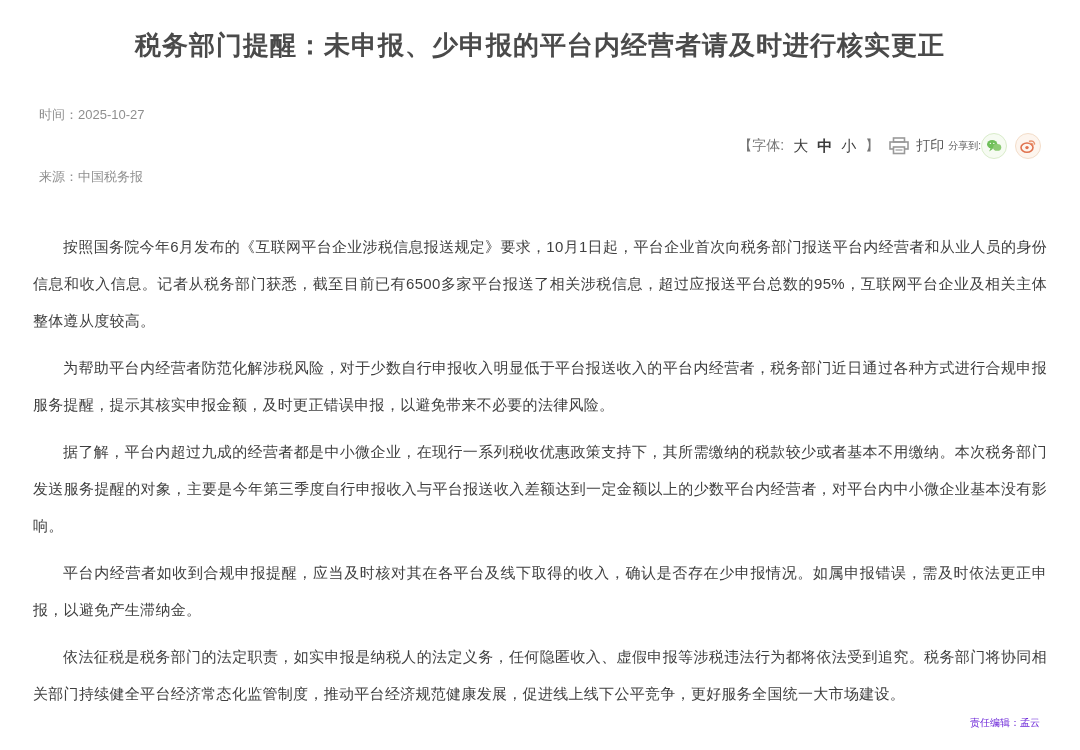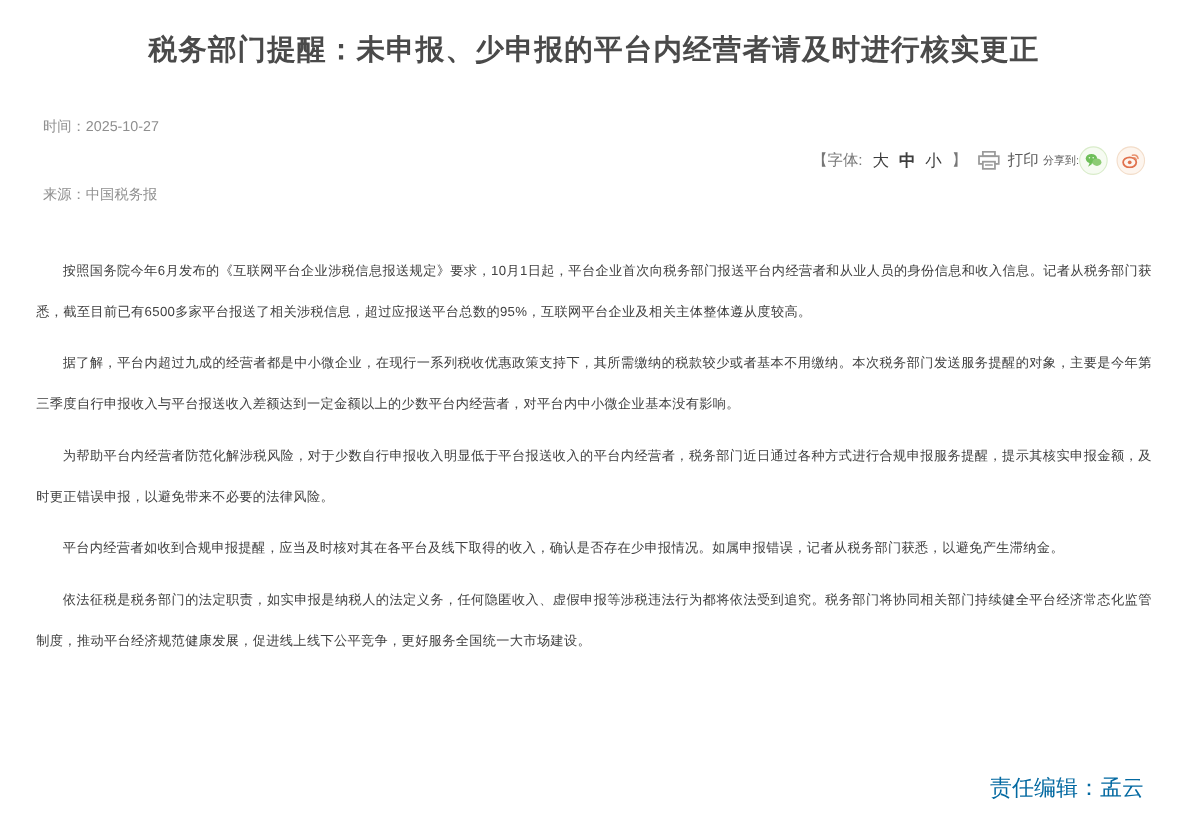--- a/index.html
+++ b/index.html
@@ -44,35 +44,35 @@
   .share-circle {
     width: 26px; height: 26px; border-radius: 50%;
     display: inline-flex; align-items: center; justify-content: center;
     cursor: pointer;
   }
   .share-circle.wechat { background: #f6fbf2; border: 1px solid #d9ecca; }
   .share-circle.weibo  { background: #fdf5ee; border: 1px solid #f3ddc9; }
 
   .content { margin-top: 42px; }
   .content p {
-    font-size: 12px;
+    font-size: 15px;
     line-height: 37px;
     text-align: justify;
     text-indent: 2em;
     color: #404040;
     margin-bottom: 10px;
     letter-spacing: 0.3px;
   }
 
   .editor-row {
     position: absolute;
     right: 40px;
     bottom: 20px;
-    font-size: 20px;
-    color: #0369a1;
+    font-size: 10px;
+    color: #6d28d9;
   }
 
   .icon-svg { display: block; }
 </style>
 </head>
 <body>
 
 <div class="page">
 
   <h1 class="article-title">税务部门提醒：未申报、少申报的平台内经营者请及时进行核实更正</h1>
@@ -127,23 +127,23 @@
               <path d="M10.2 4.4 Q12.6 4 13 6.2" fill="none" stroke="#e8926f" stroke-width="1.2" stroke-linecap="round"></path>
             </svg>
           </span>
         </span>
       </span>
     </div>
   </div>
 
   <div class="content">
     <p>按照国务院今年6月发布的《互联网平台企业涉税信息报送规定》要求，10月1日起，平台企业首次向税务部门报送平台内经营者和从业人员的身份信息和收入信息。记者从税务部门获悉，截至目前已有6500多家平台报送了相关涉税信息，超过应报送平台总数的95%，互联网平台企业及相关主体整体遵从度较高。</p>
+    <p>为帮助平台内经营者防范化解涉税风险，对于少数自行申报收入明显低于平台报送收入的平台内经营者，税务部门近日通过各种方式进行合规申报服务提醒，提示其核实申报金额，及时更正错误申报，以避免带来不必要的法律风险。</p>
     <p>据了解，平台内超过九成的经营者都是中小微企业，在现行一系列税收优惠政策支持下，其所需缴纳的税款较少或者基本不用缴纳。本次税务部门发送服务提醒的对象，主要是今年第三季度自行申报收入与平台报送收入差额达到一定金额以上的少数平台内经营者，对平台内中小微企业基本没有影响。</p>
-    <p>为帮助平台内经营者防范化解涉税风险，对于少数自行申报收入明显低于平台报送收入的平台内经营者，税务部门近日通过各种方式进行合规申报服务提醒，提示其核实申报金额，及时更正错误申报，以避免带来不必要的法律风险。</p>
-    <p>平台内经营者如收到合规申报提醒，应当及时核对其在各平台及线下取得的收入，确认是否存在少申报情况。如属申报错误，记者从税务部门获悉，以避免产生滞纳金。</p>
+    <p>平台内经营者如收到合规申报提醒，应当及时核对其在各平台及线下取得的收入，确认是否存在少申报情况。如属申报错误，需及时依法更正申报，以避免产生滞纳金。</p>
     <p>依法征税是税务部门的法定职责，如实申报是纳税人的法定义务，任何隐匿收入、虚假申报等涉税违法行为都将依法受到追究。税务部门将协同相关部门持续健全平台经济常态化监管制度，推动平台经济规范健康发展，促进线上线下公平竞争，更好服务全国统一大市场建设。</p>
   </div>
 
   <div class="editor-row">
     <span>责任编辑：</span><span>孟云</span>
   </div>
 
 </div>
 
 </body></html>

